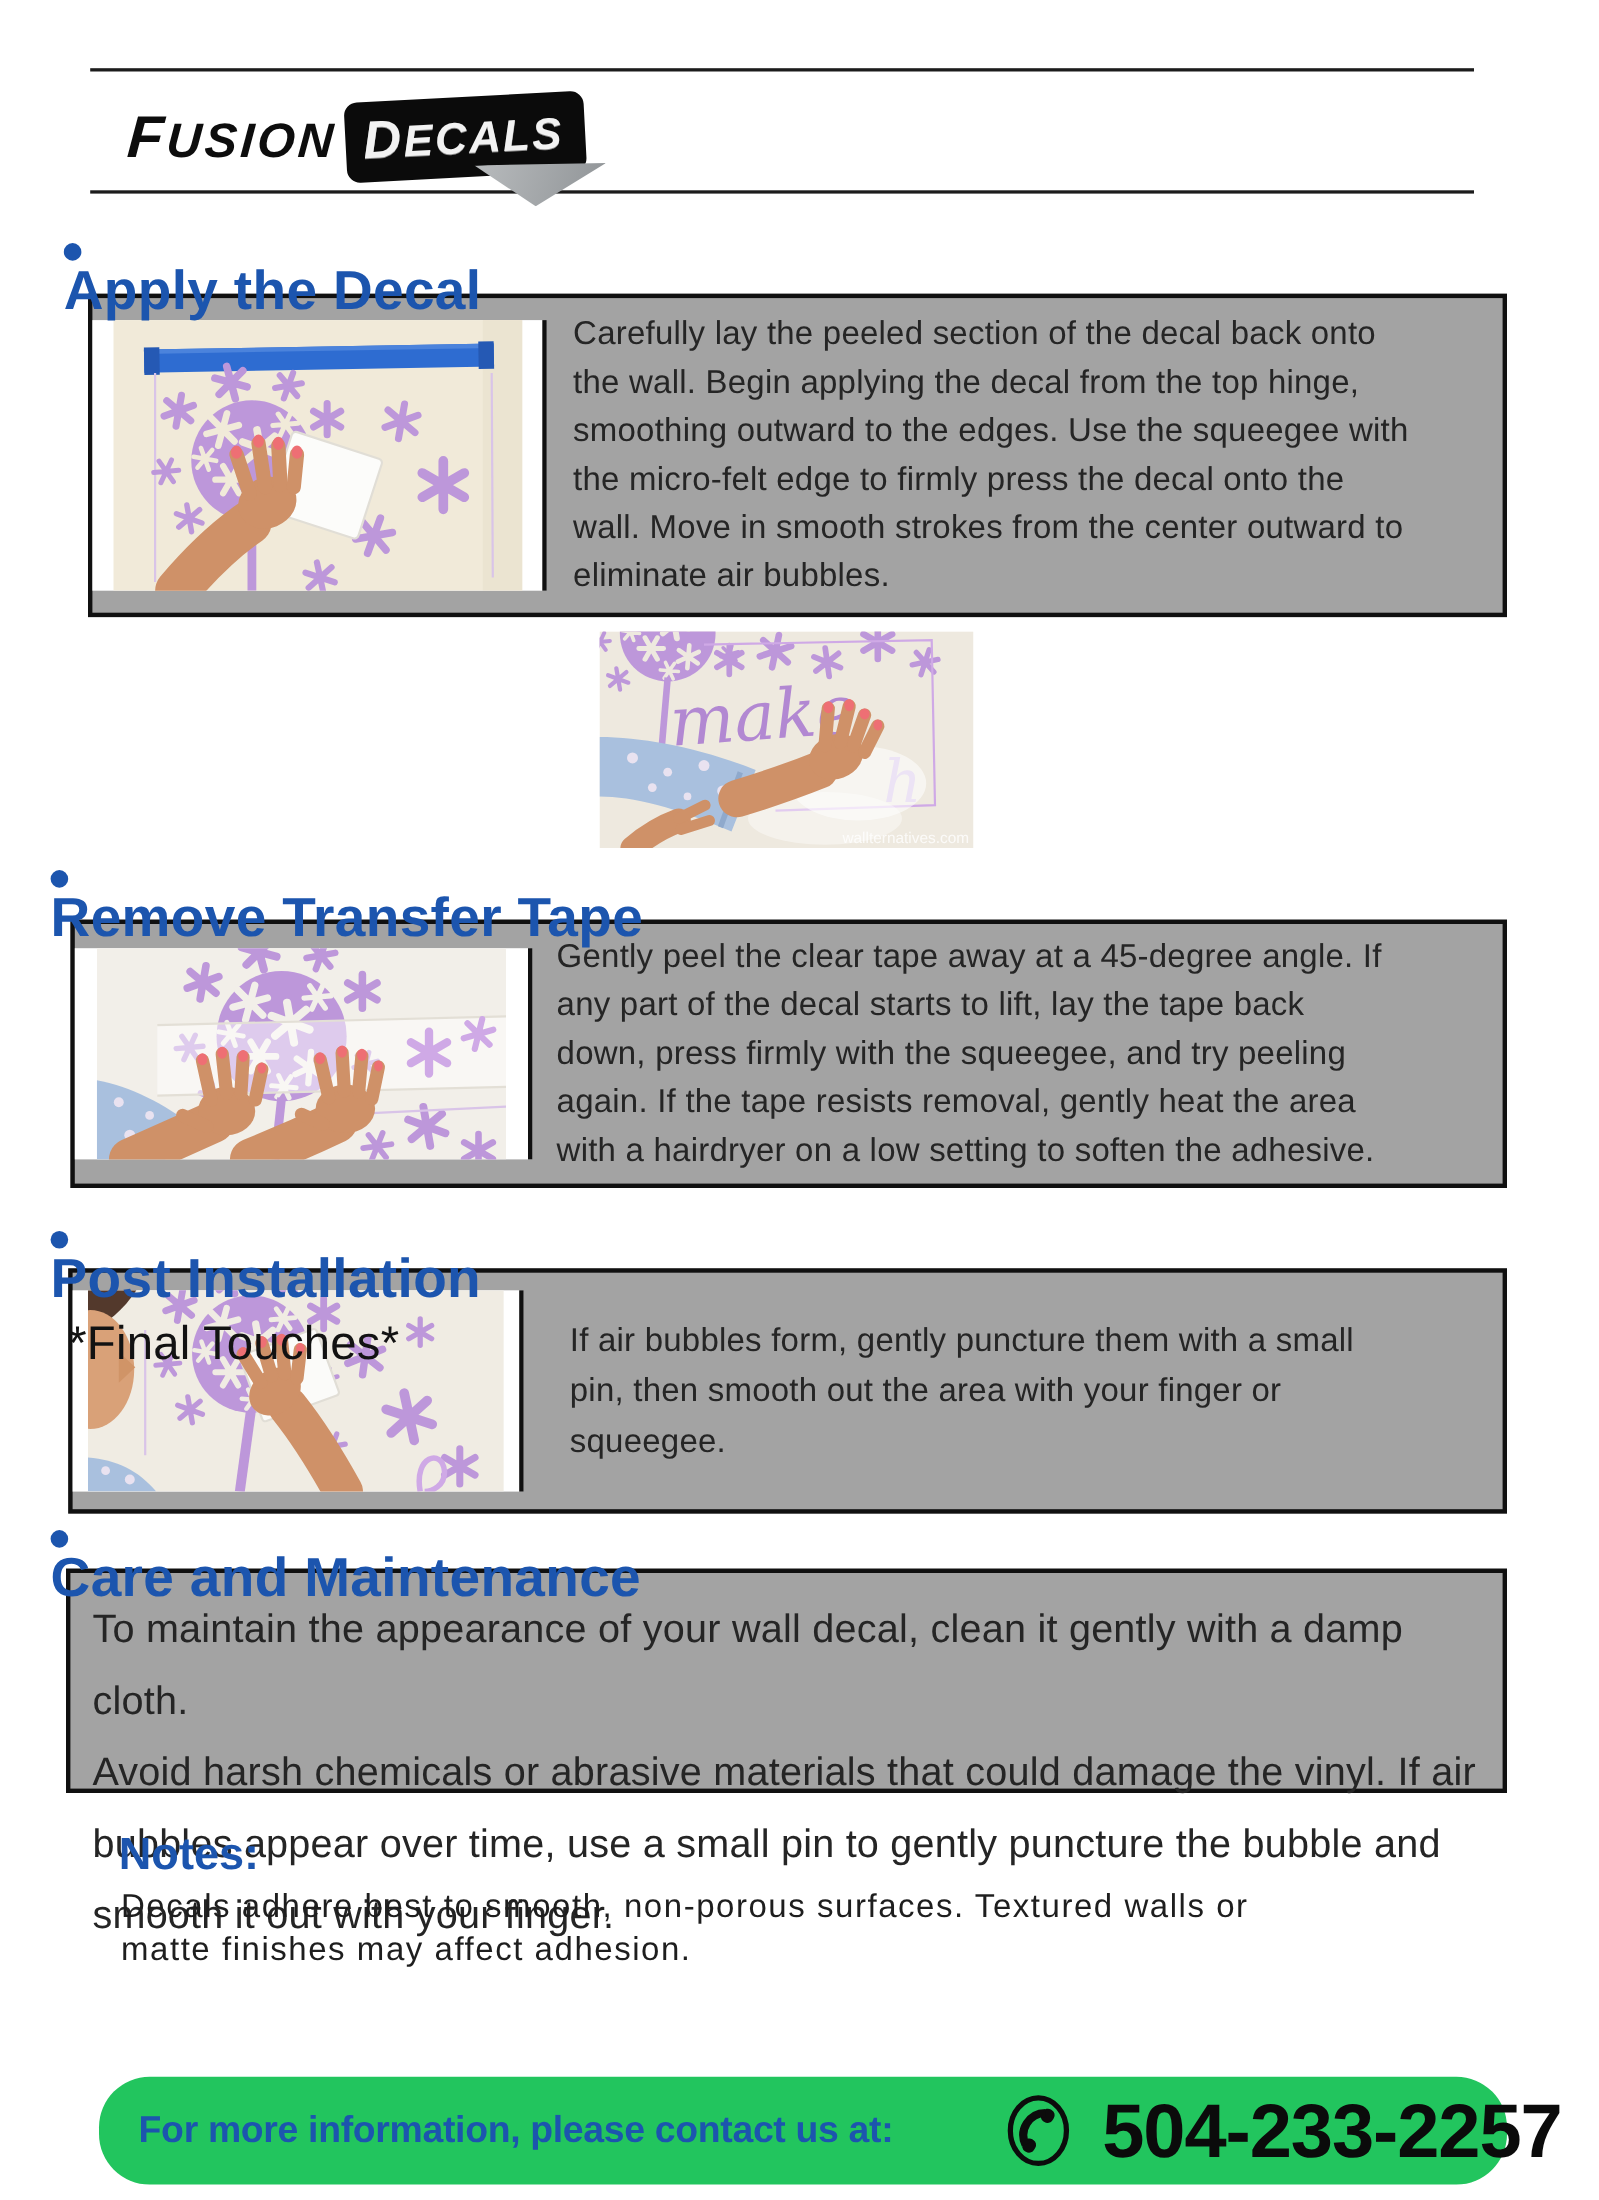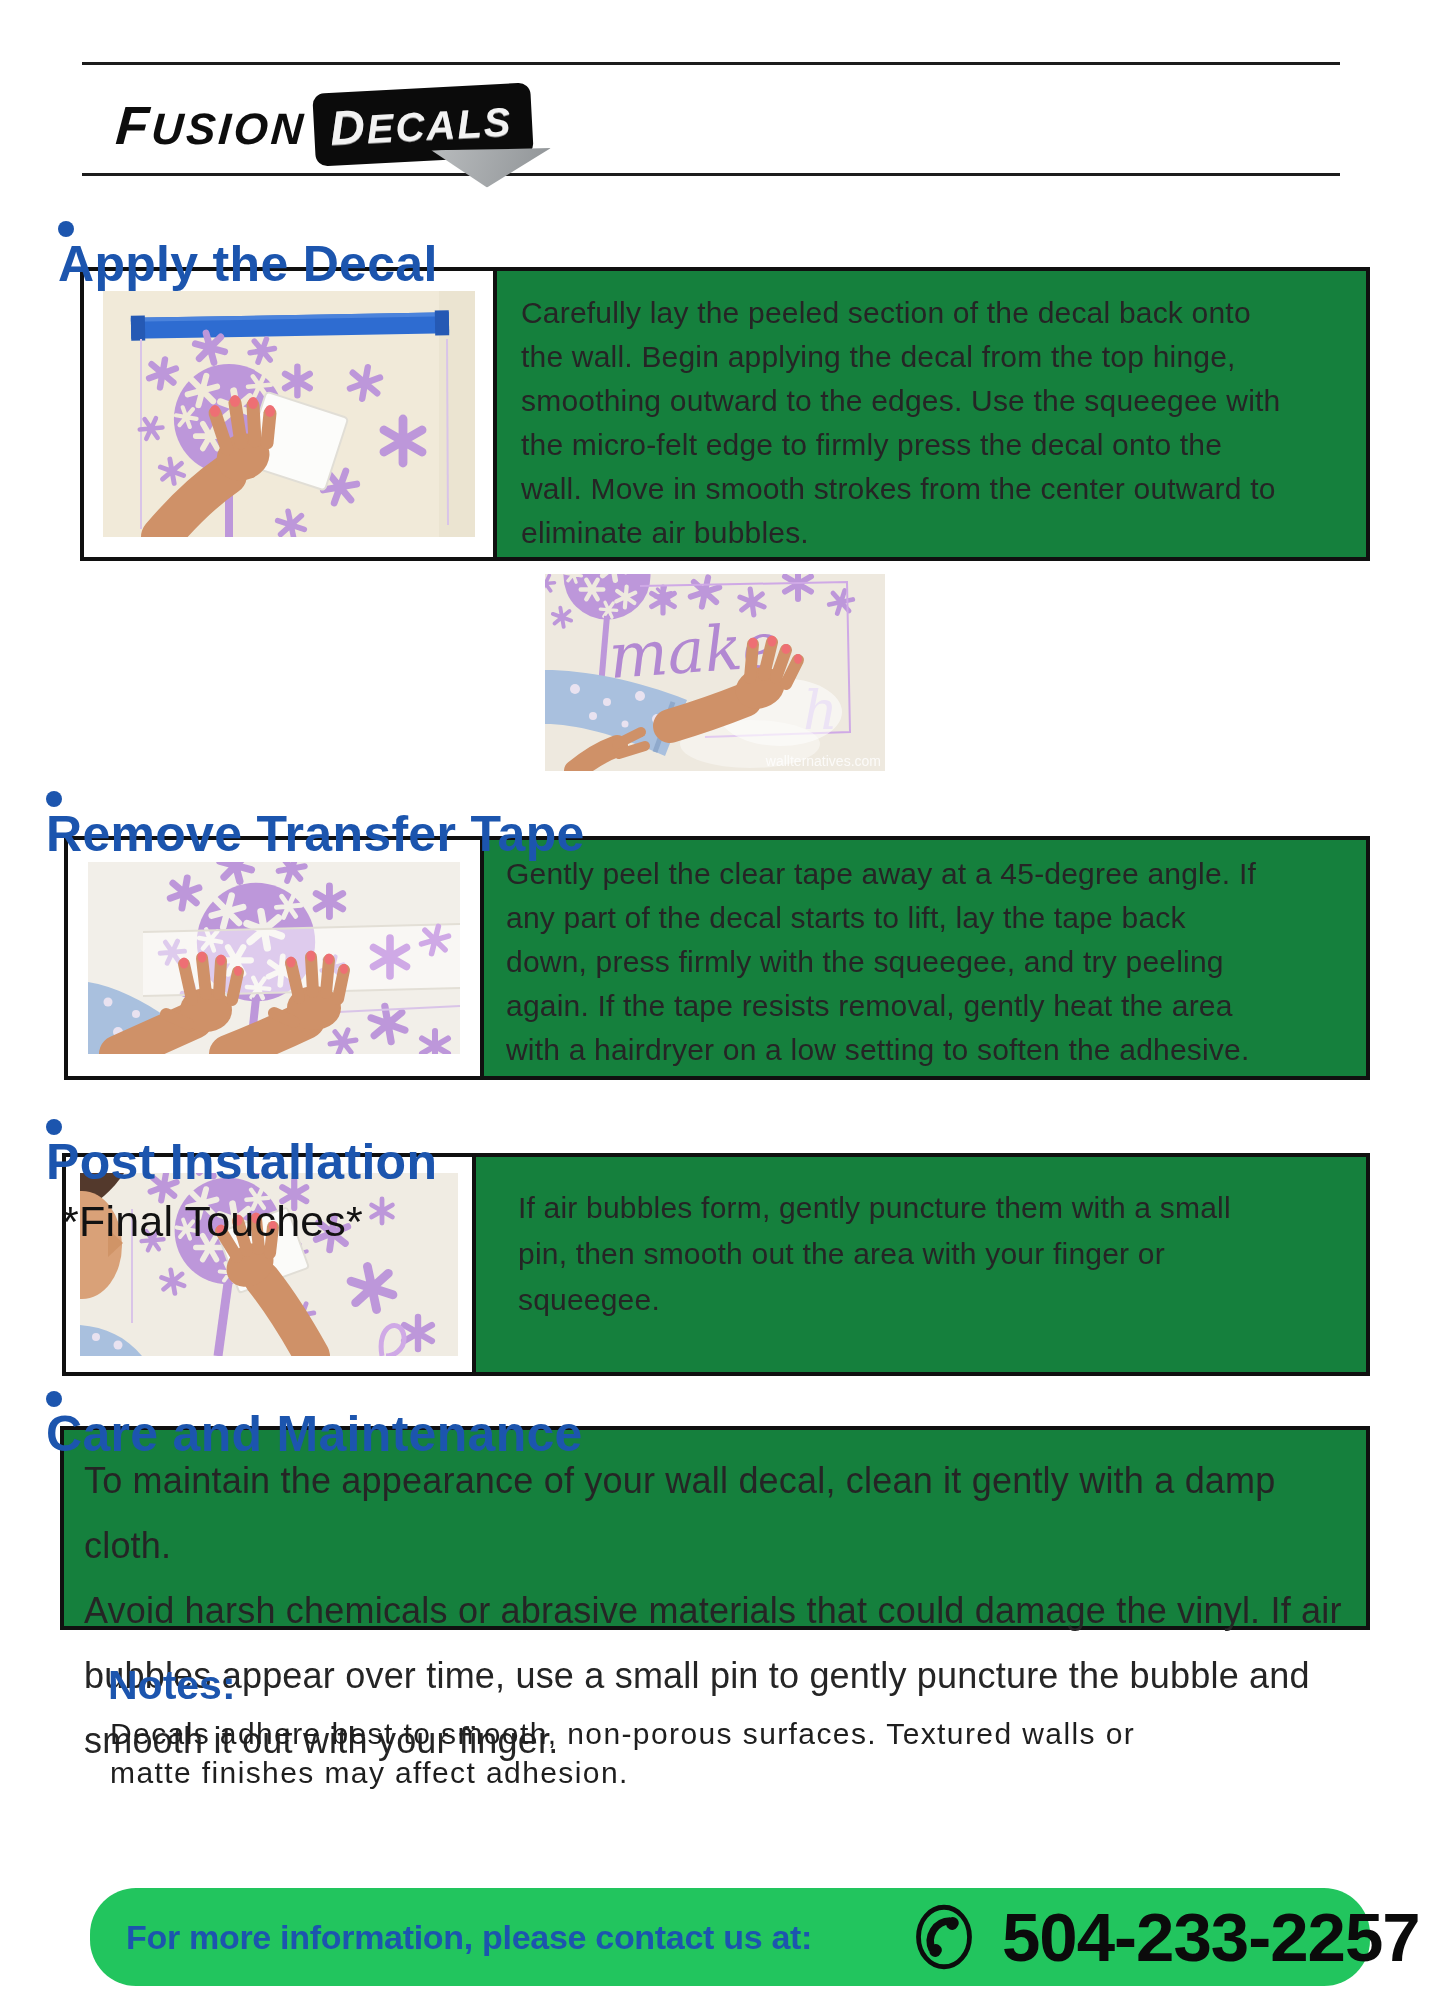--- a/index.html
+++ b/index.html
@@ -41,21 +41,21 @@
   .sec-heading .dot{width:16px;height:16px;border-radius:50%;background:var(--blue);margin:23px 26px 0 0;flex:none;}
   .sec-heading .h-text{color:var(--blue);font-weight:bold;font-size:50px;letter-spacing:0.3px;line-height:1.1;}
   .sec-heading .h-suffix{color:#121212;font-weight:normal;font-size:43px;margin:7px 0 0 16px;letter-spacing:0.2px;}
   .h1{left:58px;top:198px;}
   .h2{left:46px;top:768px;}
   .h3{left:46px;top:1096px;}
   .h4{left:46px;top:1368px;}
   .notes-h{position:absolute;left:108px;top:1662px;color:var(--blue);font-weight:bold;font-size:41px;}
 
   
-  .ibox{position:absolute;border:4px solid var(--ink);background:#15803d;display:flex;box-sizing:border-box;}
+  .ibox{position:absolute;border:4px solid var(--ink);background:#a3a3a3;display:flex;box-sizing:border-box;align-items:center;}
   .b1{left:80px;top:267px;width:1290px;height:294px;}
   .b2{left:64px;top:836px;width:1306px;height:244px;}
   .b3{left:62px;top:1153px;width:1308px;height:223px;}
   .b4{left:60px;top:1426px;width:1310px;height:204px;padding:18px 20px;font-size:36px;
       line-height:65px;color:var(--body);white-space:pre-line;letter-spacing:0.2px;display:block;}
   .ibox-media{border-right:4px solid var(--ink);flex:none;display:flex;align-items:center;justify-content:center;background:#fff;}
   .b1 .ibox-media{width:409px;}
   .b2 .ibox-media{width:412px;}
   .b3 .ibox-media{width:406px;}
   .ibox-text{font-size:30px;color:var(--body);white-space:pre-line;letter-spacing:0.2px;}

